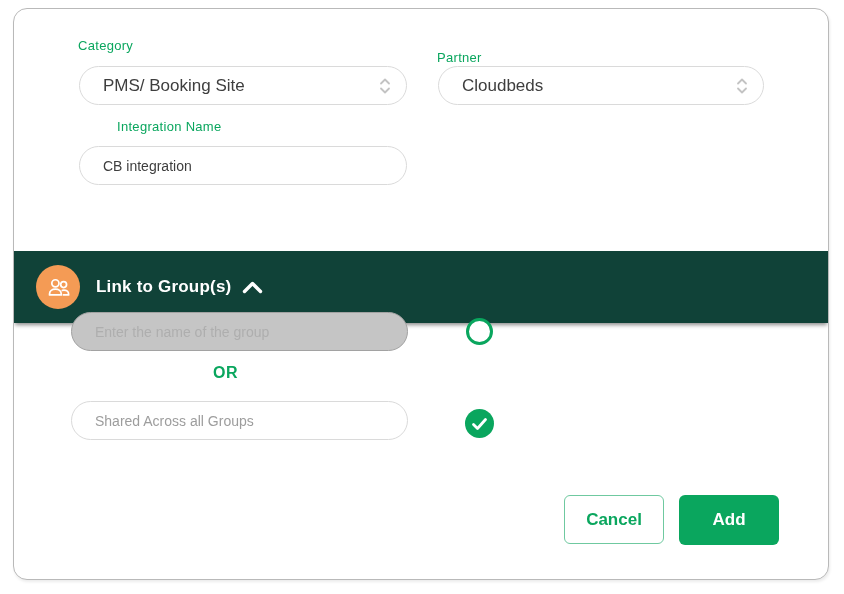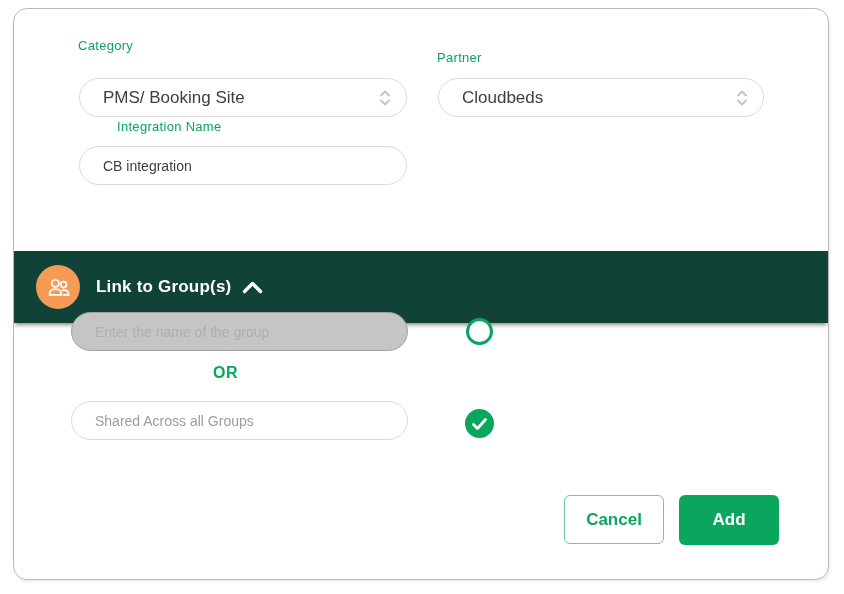--- a/index.html
+++ b/index.html
@@ -37,21 +37,20 @@
     border: 1px solid #dadada;
     border-radius: 20px;
     background: #ffffff;
     box-sizing: border-box;
     display: flex;
     align-items: center;
     padding: 0 14px 0 23px;
     font-size: 17px;
     color: #3e3e3e;
     cursor: pointer;
-    margin-top: 12px;
   }
   .pill-field .value { flex: 1 1 auto; white-space: nowrap; overflow: hidden; }
   .caret { flex: 0 0 auto; margin-left: 8px; display: flex; align-items: center; }
 
   input.pill-input {
     position: absolute;
     height: 39px;
     border: 1px solid #dadada;
     border-radius: 20px;
     background: #ffffff;

